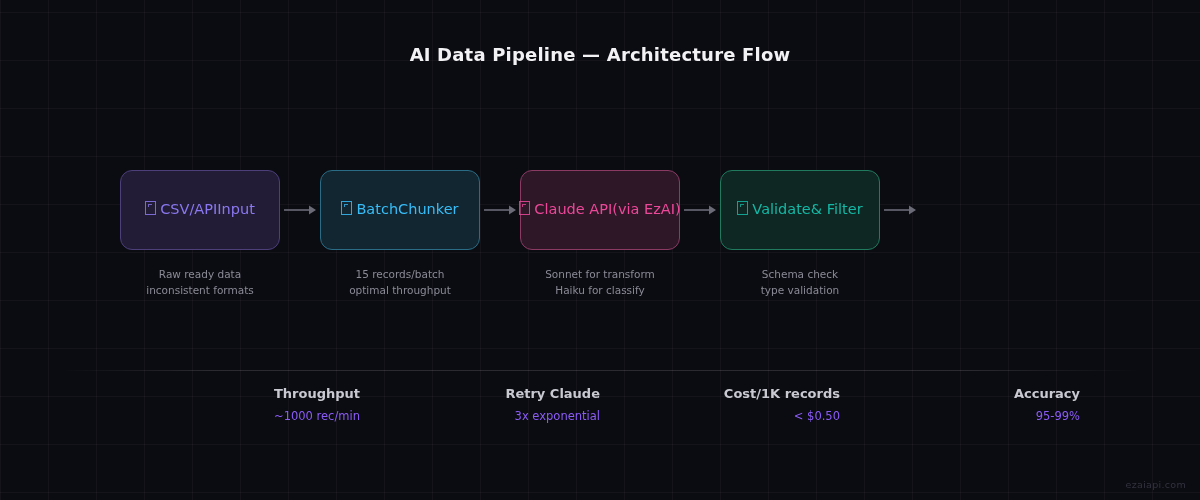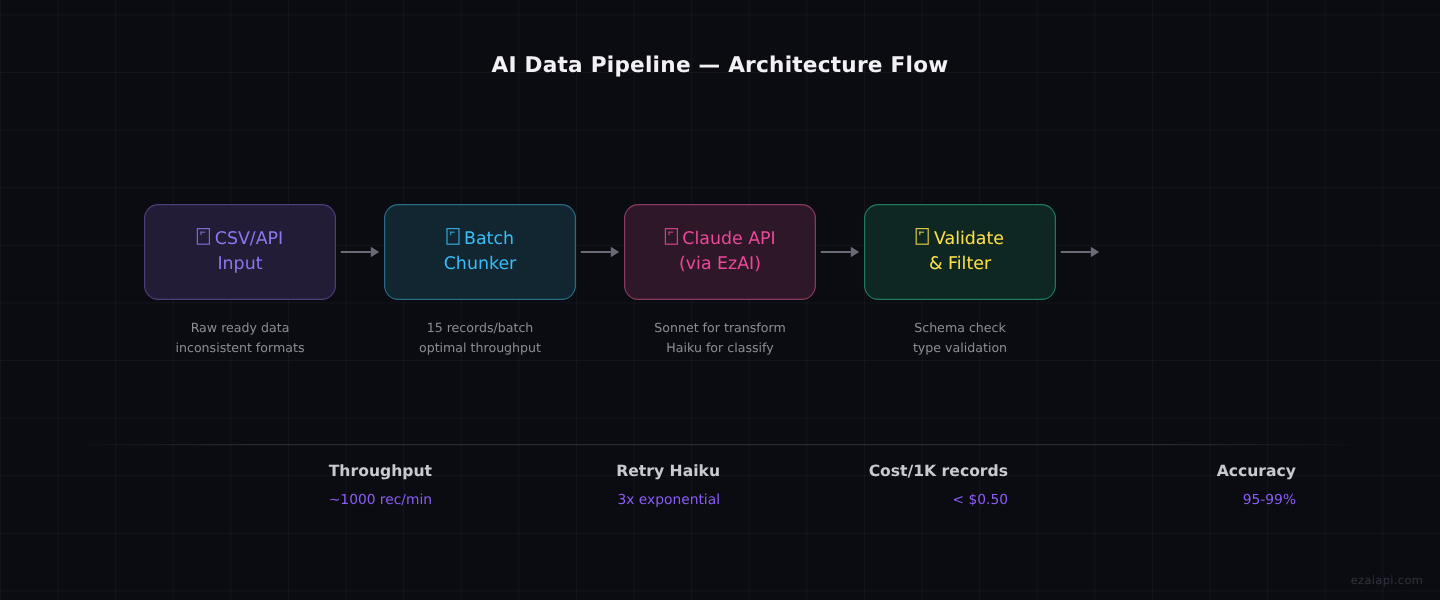--- a/index.html
+++ b/index.html
@@ -50,21 +50,21 @@
     width: 160px;
     height: 80px;
   }
   .node {
     box-sizing: border-box;
     width: 160px;
     height: 80px;
     border-radius: 12px;
     border: 1px solid #555;
     display: flex;
-    flex-direction: column;
+    flex-direction: row;
     align-items: center;
     justify-content: center;
     line-height: 1.45;
     font-size: 14.5px;
   }
   .node-line { white-space: nowrap; }
   .node-line .tofu {
     display: inline-block;
     width: 9px;
     height: 12px;
@@ -194,21 +194,21 @@
         <div class="caption">
           <div>Sonnet for transform</div>
           <div>Haiku for classify</div>
         </div>
       </div>
       <svg class="arrow" viewBox="0 0 40 12" style="left: 560px;">
         <line x1="4" y1="6" x2="29" y2="6" stroke="#6b6b78" stroke-width="1.6"></line>
         <path d="M29 1.6 L36 6 L29 10.4 Z" fill="#6b6b78"></path>
       </svg>
       <div class="node-wrap" style="left: 600px;">
-        <div class="node" style="background: rgb(15, 39, 34); border-color: rgb(31, 122, 94); color: #fde047;">
+        <div class="node" style="background: rgb(15, 39, 34); border-color: rgb(31, 122, 94); color: #14b8a6;">
           <div class="node-line"><span class="tofu"></span><span>Validate</span></div>
           <div class="node-line">&amp; Filter</div>
         </div>
         <div class="caption">
           <div>Schema check</div>
           <div>type validation</div>
         </div>
       </div>
       <svg class="arrow" viewBox="0 0 40 12" style="left: 760px;">
         <line x1="4" y1="6" x2="29" y2="6" stroke="#6b6b78" stroke-width="1.6"></line>
@@ -217,21 +217,21 @@
     </div>
 
   <div id="divider"></div>
 
   <div id="metrics">
       <div class="metric" style="left: 0px;">
         <div class="metric-label">Throughput</div>
         <div class="metric-value">~1000 rec/min</div>
       </div>
       <div class="metric" style="left: 240px;">
-        <div class="metric-label">Retry Haiku</div>
+        <div class="metric-label">Retry Claude</div>
         <div class="metric-value">3x exponential</div>
       </div>
       <div class="metric" style="left: 480px;">
         <div class="metric-label">Cost/1K records</div>
         <div class="metric-value">&lt; $0.50</div>
       </div>
       <div class="metric" style="left: 720px;">
         <div class="metric-label">Accuracy</div>
         <div class="metric-value">95-99%</div>
       </div>

